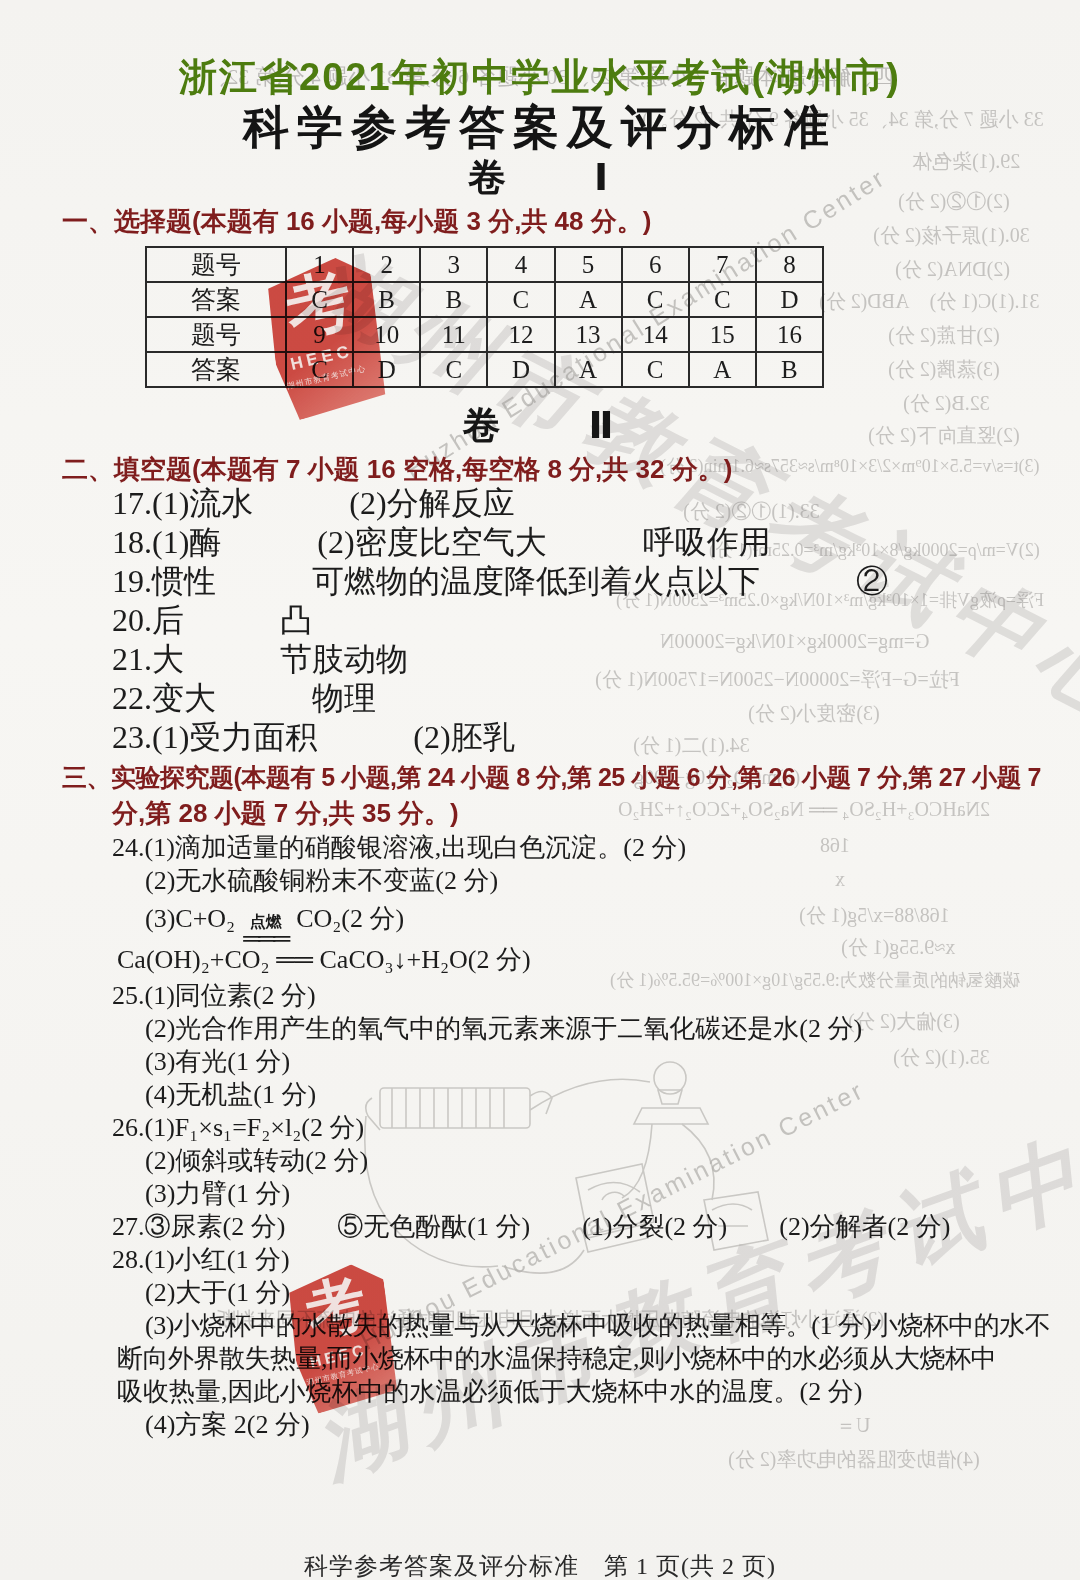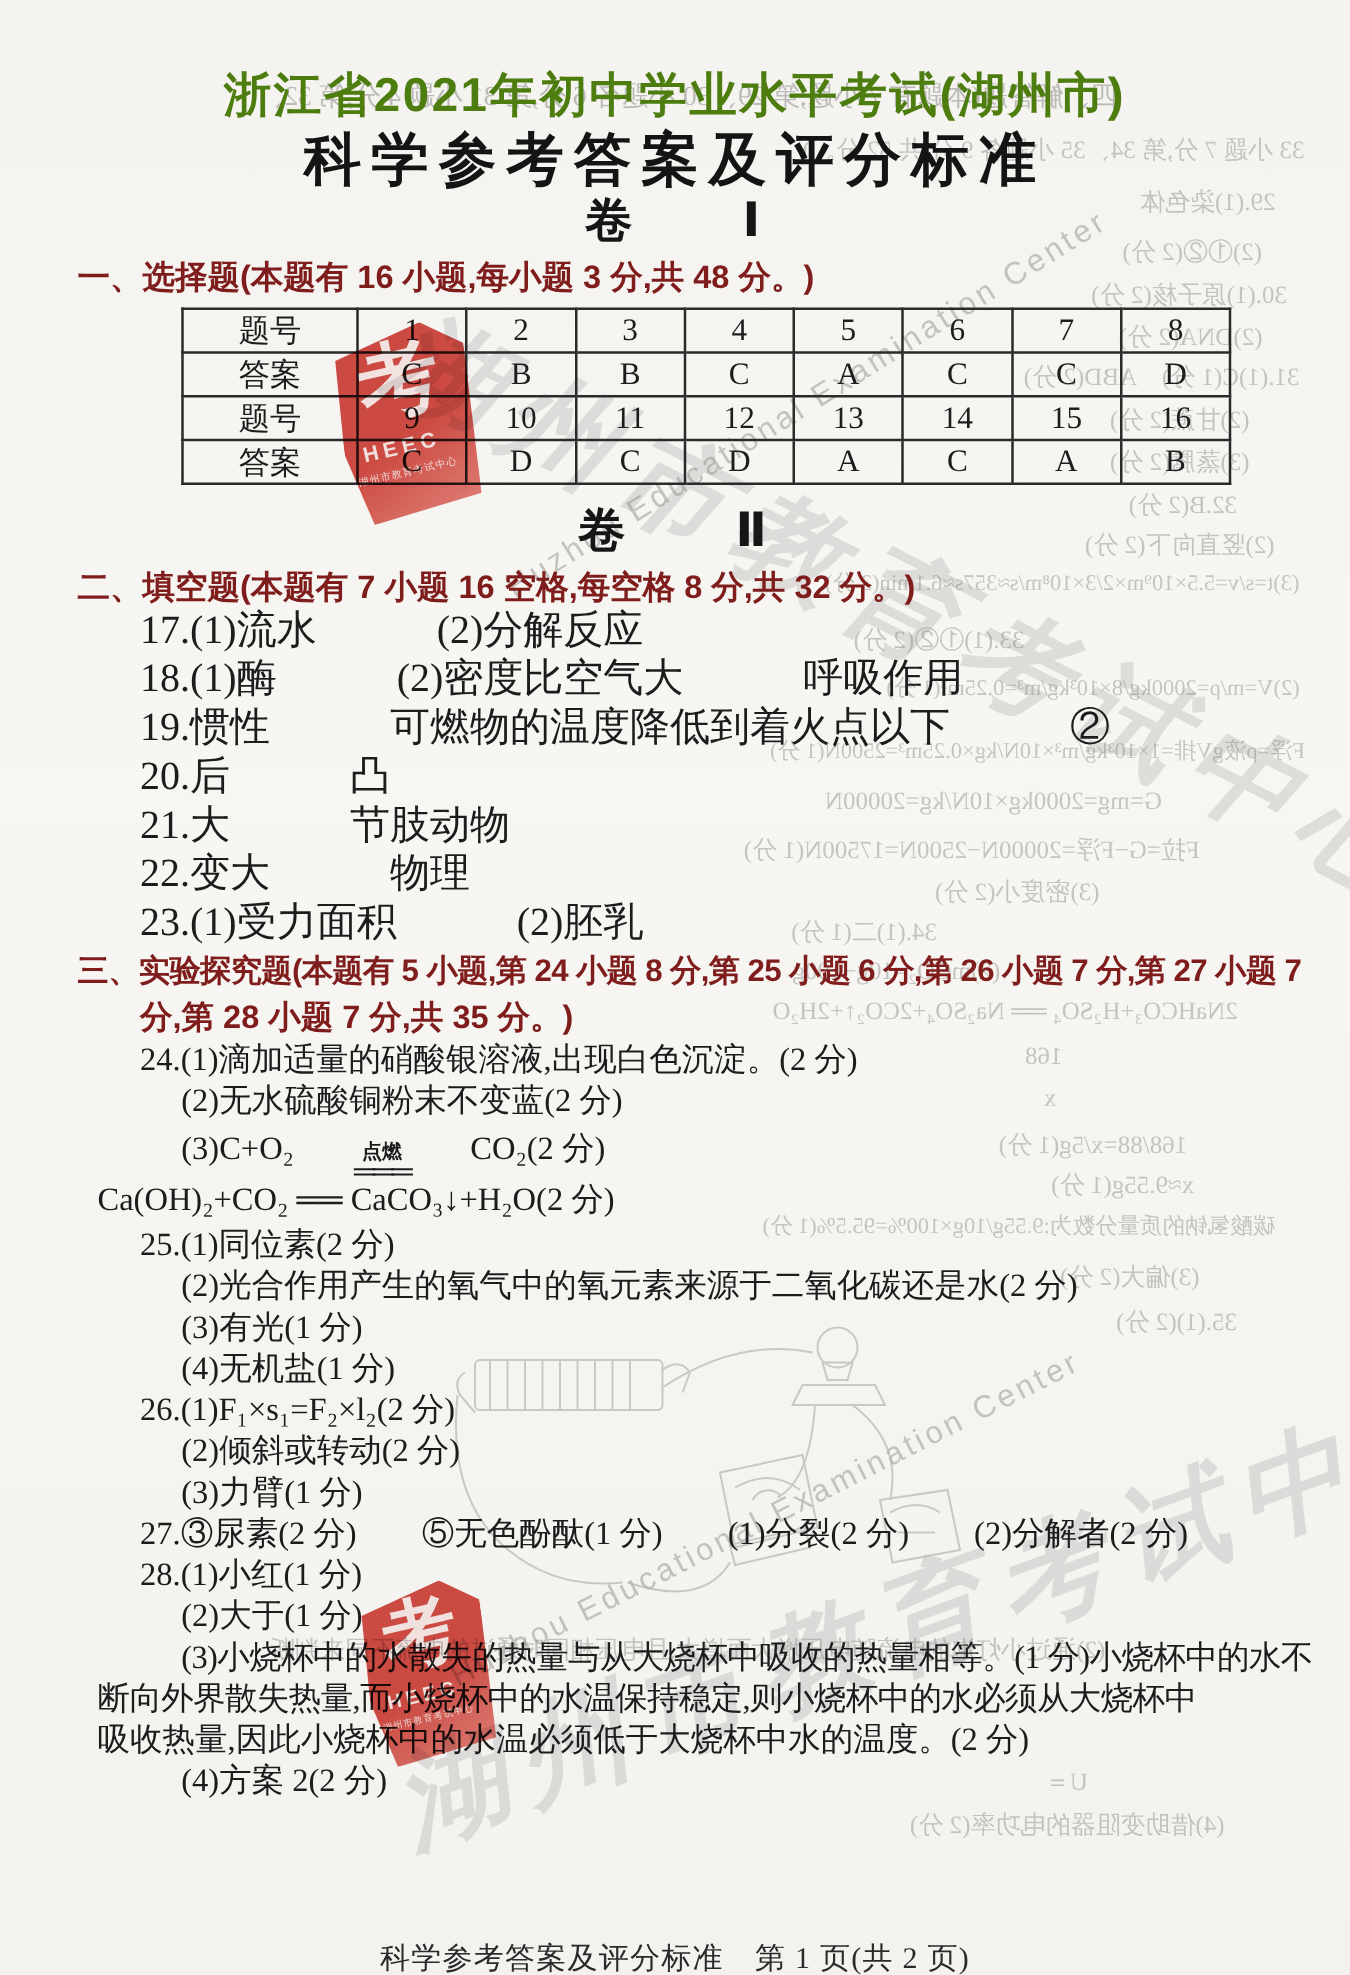--- a/index.html
+++ b/index.html
@@ -31,34 +31,34 @@
     margin-left:62px;margin-top:6px;
     font-family:"Liberation Sans","DejaVu Sans",sans-serif;
     font-weight:700;font-size:26px;line-height:30px;color:#7f1d1d;white-space:nowrap;
   }
   .sec-head.cont{margin-left:112px;}
   .tight{font-size:25px;letter-spacing:-0.5px;}
 
   
   table.ans{
     margin:10px 0 0 145px;border-collapse:collapse;table-layout:fixed;
-    width:840px;
+    width:679px;
   }
   table.ans td{
     border:2px solid #2a2a2a;height:33px;text-align:center;
     font-size:25px;color:#1d1d1d;padding:0;
   }
   table.ans td.lab{font-size:25px;}
 
   
   .item{margin-left:112px;font-size:32px;line-height:39px;white-space:pre-wrap;}
   .qline{margin-left:112px;font-size:26px;line-height:33px;white-space:pre-wrap;}
   .qline.sub{margin-left:145px;}
-  .qline.sub2{margin-left:78px;}
-  .eqline{margin-left:145px;font-size:26px;line-height:44px;white-space:pre-wrap;display:flex;align-items:flex-end;gap:40px;}
+  .qline.sub2{margin-left:117px;}
+  .eqline{margin-left:145px;font-size:26px;line-height:44px;white-space:pre-wrap;display:flex;align-items:flex-end;}
   .chem-cond{display:inline-flex;flex-direction:column;align-items:center;margin:0 8px;transform:translateY(6px);}
   .cond-top{display:block;font-size:16px;line-height:15px;font-weight:700;}
   .cond-bar{display:block;font-size:24px;line-height:18px;letter-spacing:-2px;}
   .footer{
     position:absolute;left:0;top:1496px;width:1080px;text-align:center;
     font-size:24px;color:#2a2a2a;letter-spacing:1px;
   }
 
   
   .wm-script{

